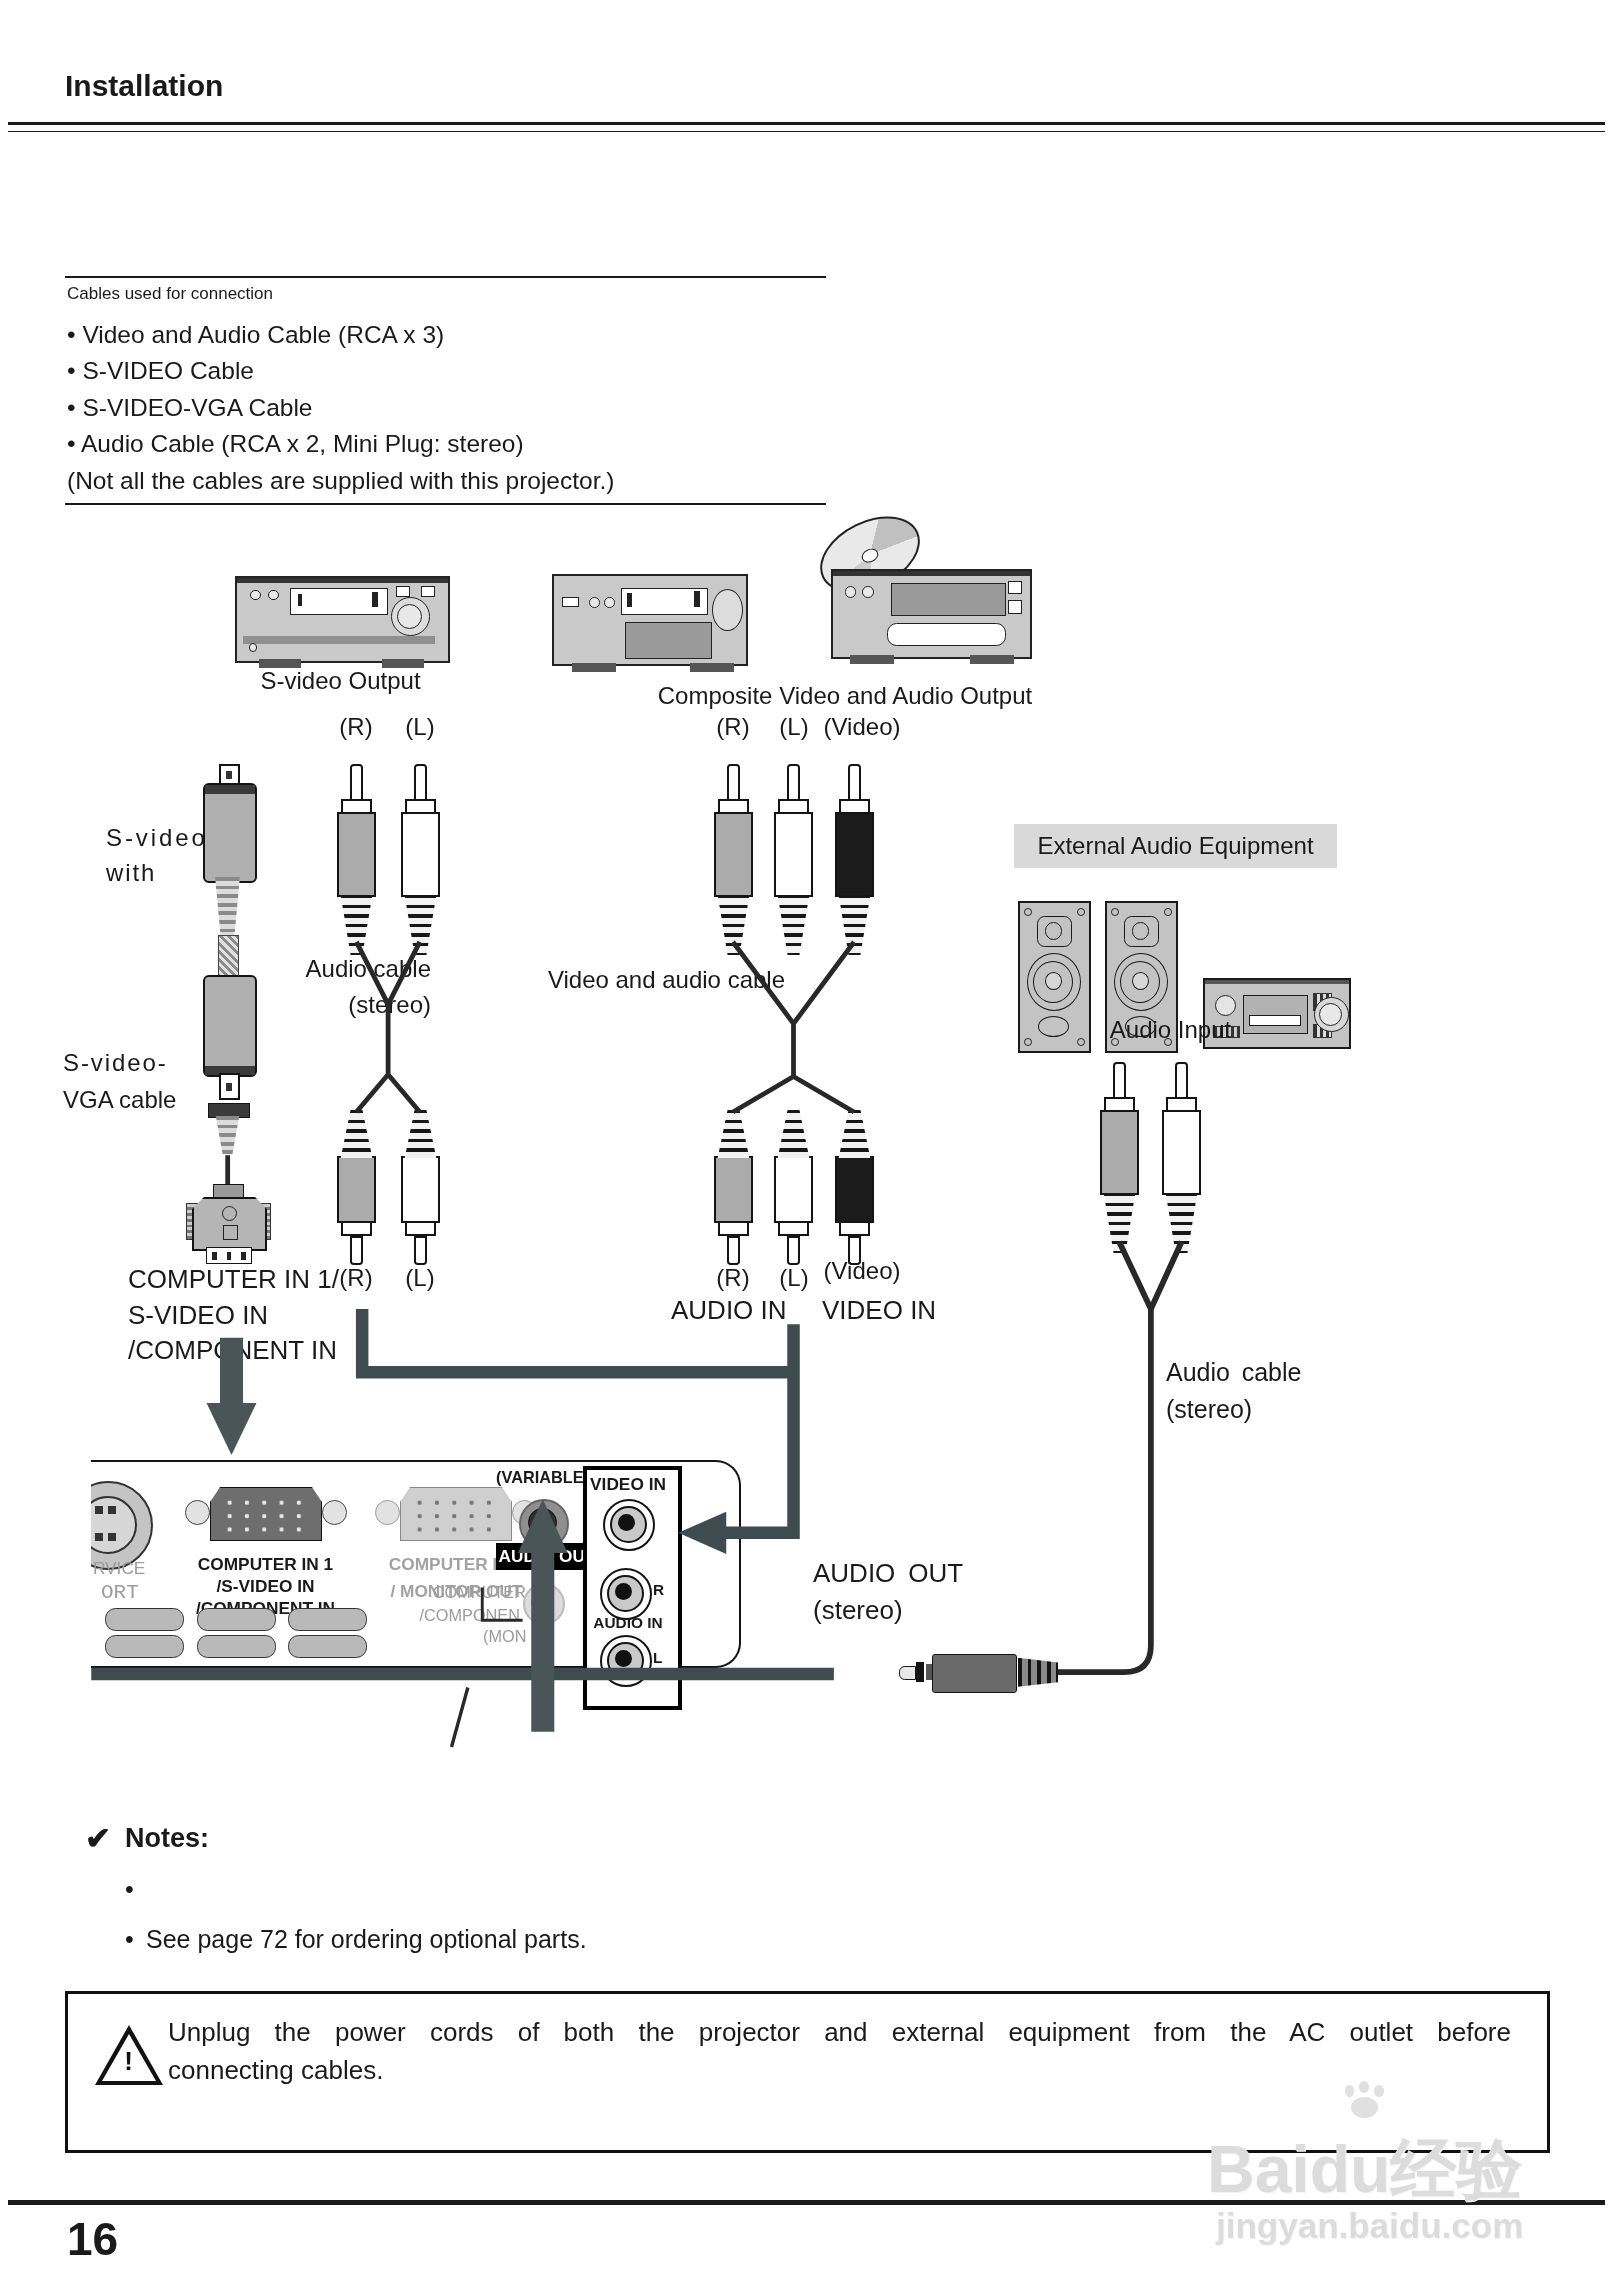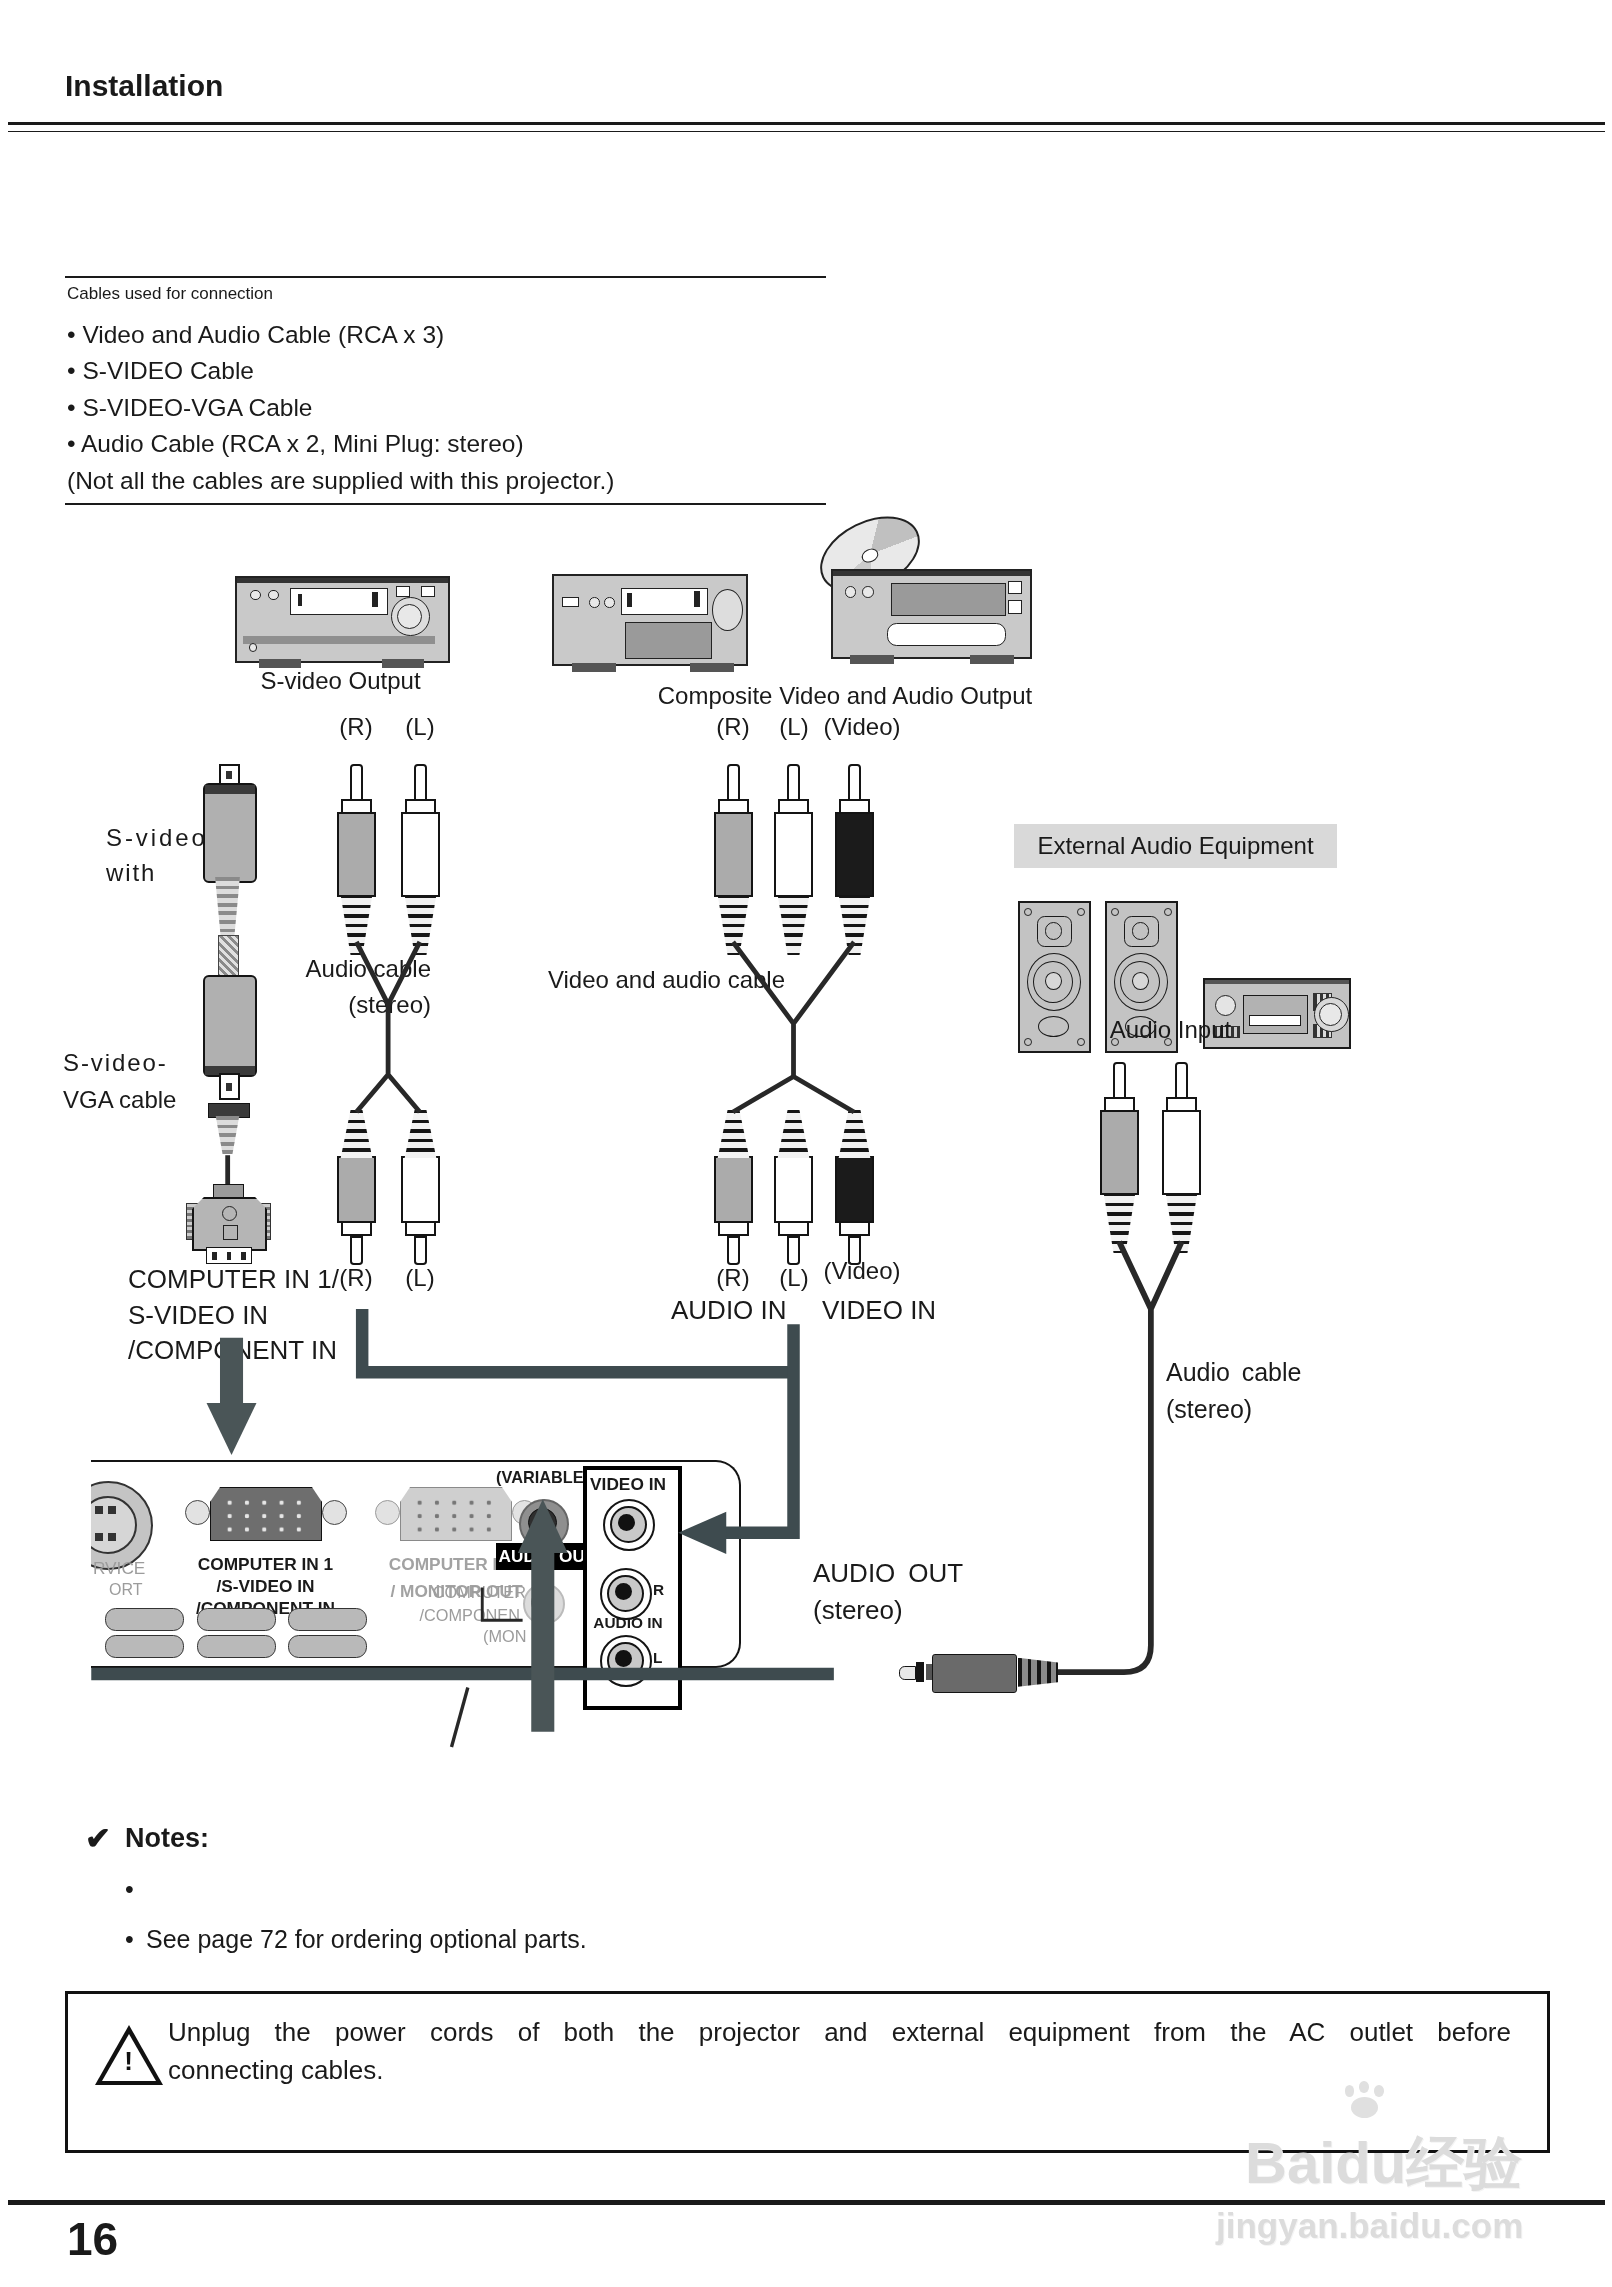--- a/index.html
+++ b/index.html
@@ -290,21 +290,21 @@
 
   <div id="panel">
     <div class="jack" style="left:-27px;top:19px;width:85px;height:85px;border:2.9px solid #333;background:#c4c4c4;">
       <div class="jack" style="left:12.5px;top:12.5px;width:54px;height:54px;border:2.4px solid #333;background:#d6d6d6;"></div>
       <div class="abs" style="left:29px;top:23px;width:7.7px;height:7.7px;background:#333;"></div>
       <div class="abs" style="left:42px;top:23px;width:7.7px;height:7.7px;background:#333;"></div>
       <div class="abs" style="left:29px;top:50px;width:7.7px;height:7.7px;background:#333;"></div>
       <div class="abs" style="left:42px;top:50px;width:7.7px;height:7.7px;background:#333;"></div>
     </div>
     <div class="txt gray-txt" style="left:1.9px;top:96px;font-size:17.3px;">RVICE</div>
-    <div class="txt gray-txt" style="left:18px;top:119px;font-size:16px;">ORT</div>
+    <div class="txt gray-txt" style="left:10px;top:119px;font-size:21px;font-family:Liberation Mono, monospace;">ORT</div>
 
     <div class="screwc" style="left:94px;top:38px;"></div>
     <div class="screwc" style="left:231px;top:38px;"></div>
     <div class="vga-port" style="left:119px;top:25px;width:110px;height:52px;background:#6e6e6e;clip-path:polygon(9% 0,91% 0,100% 28%,100% 100%,0 100%,0 28%);">
       <div class="abs" style="left:9.6px;top:7.7px;right:9.6px;bottom:7.7px;background-image:radial-gradient(circle,#e6e6e6 1.9px,transparent 2.5px);background-size:17.3px 13.4px;"></div>
     </div>
     <div class="txt b ctr" style="left:88px;top:92px;width:173px;font-size:17.3px;">COMPUTER IN 1</div>
     <div class="txt b ctr" style="left:88px;top:114px;width:173px;font-size:17.3px;">/S-VIDEO IN</div>
     <div class="txt b ctr" style="left:88px;top:136px;width:173px;font-size:17.3px;">/COMPONENT IN</div>
 
@@ -408,20 +408,20 @@
     <div class="abs" style="left:100px;top:23px;width:1343px;font-size:26px;text-align:justify;text-align-last:justify;white-space:nowrap;">Unplug the power cords of both the projector and external equipment from the AC outlet before</div>
     <div class="abs" style="left:100px;top:61px;width:1343px;font-size:26px;">connecting cables.</div>
   </div>
 
   <div class="abs" style="left:1343px;top:2085px;width:44px;height:38px;z-index:6;">
     <div class="abs" style="left:1.9px;top:0;width:9.6px;height:11.5px;background:#e0e0e0;border-radius:50%;"></div>
     <div class="abs" style="left:16.3px;top:-3.8px;width:9.6px;height:11.5px;background:#e0e0e0;border-radius:50%;"></div>
     <div class="abs" style="left:31px;top:0;width:9.6px;height:11.5px;background:#e0e0e0;border-radius:50%;"></div>
     <div class="abs" style="left:7.7px;top:11.5px;width:27px;height:21px;background:#e0e0e0;border-radius:50%;"></div>
   </div>
-  <div class="wm" style="left:1245px;top:2125px;font-size:58px;z-index:6;">Baidu经验</div>
+  <div class="wm" style="left:1207px;top:2125px;font-size:66px;z-index:6;">Baidu经验</div>
   <div class="wm" style="left:1216px;top:2206px;font-size:35px;z-index:6;">jingyan.baidu.com</div>
 
   <div class="rule" style="left:7.7px;top:2200px;width:1597px;height:4.8px;"></div>
   <div class="txt b" style="left:67px;top:2212px;font-size:46px;">16</div>
 
 </div>
 
 
 </body></html>

